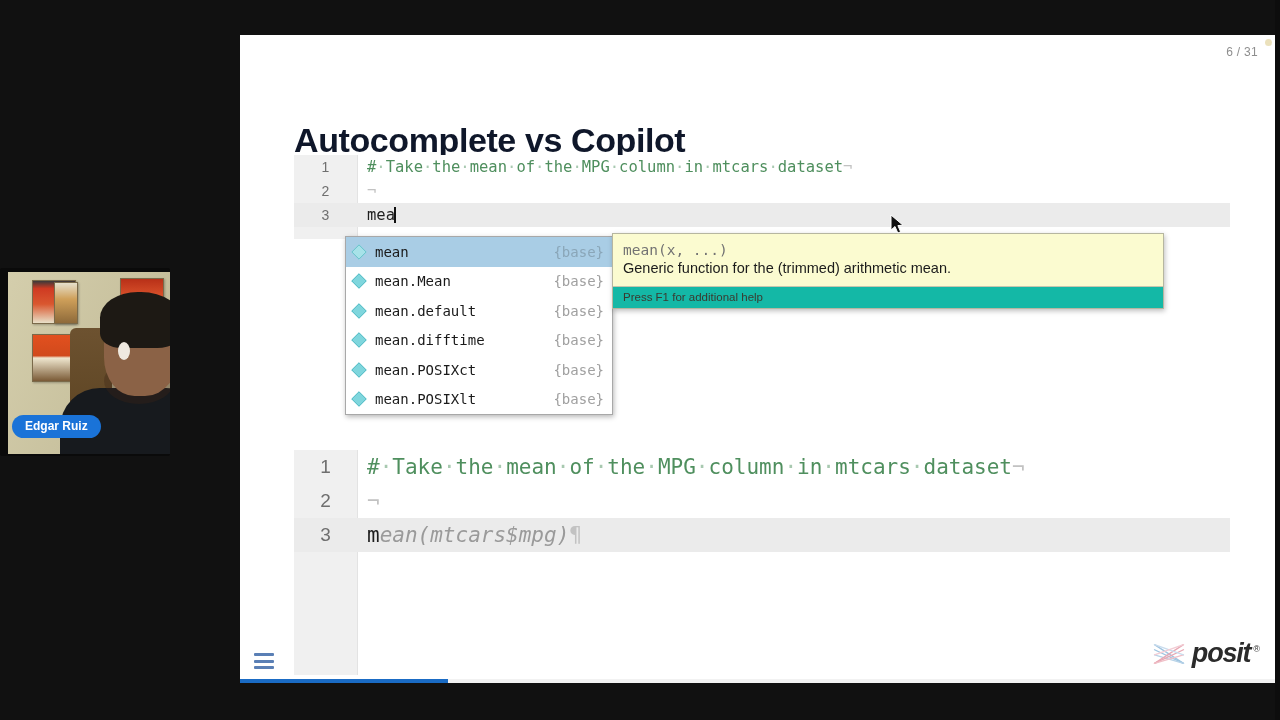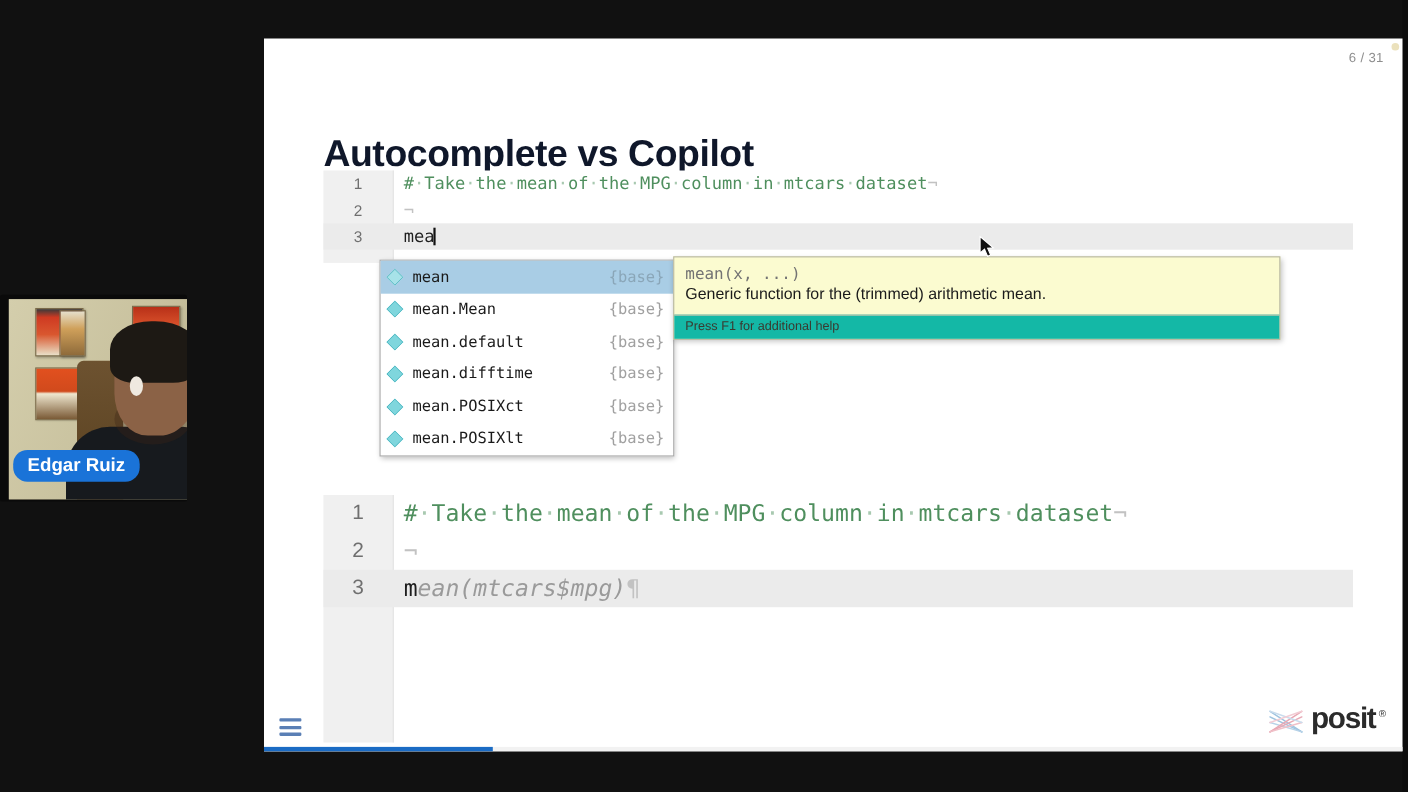--- a/index.html
+++ b/index.html
@@ -234,22 +234,23 @@
   }
   .footer-credit .fby { color: #4a4a4a; }
   .footer-credit .fname { color: #3a6ea5; font-weight: bold; }
 
   
   #posit-logo {
     position: absolute;
     right: 20px;
     bottom: 14px;
     display: flex;
-    align-items: flex-end;
+    align-items: center;
     gap: 6px;
+    font-style: italic;
   }
   #posit-logo .mark { width: 34px; height: 26px; }
   #posit-logo .wordmark {
     font-size: 27px;
     font-weight: bold;
     color: #2b2b2b;
     letter-spacing: -1.2px;
   }
   #posit-logo .tm {
     font-size: 9px;
@@ -352,21 +353,21 @@
   .person-shadow {
     position: absolute; left: 96px; top: 86px; width: 70px; height: 46px;
     background: rgba(60,36,22,.35); border-radius: 50%;
   }
   .cam-name {
     position: absolute;
     left: 12px;
     bottom: 18px;
     background: #1a73d8;
     color: #ffffff;
-    font-size: 17px;
+    font-size: 12px;
     font-weight: bold;
     padding: 4px 13px 5px 13px;
     border-radius: 13px;
     white-space: nowrap;
   }
 
   
   #mouse-cursor {
     position: absolute;
     left: 890px;

